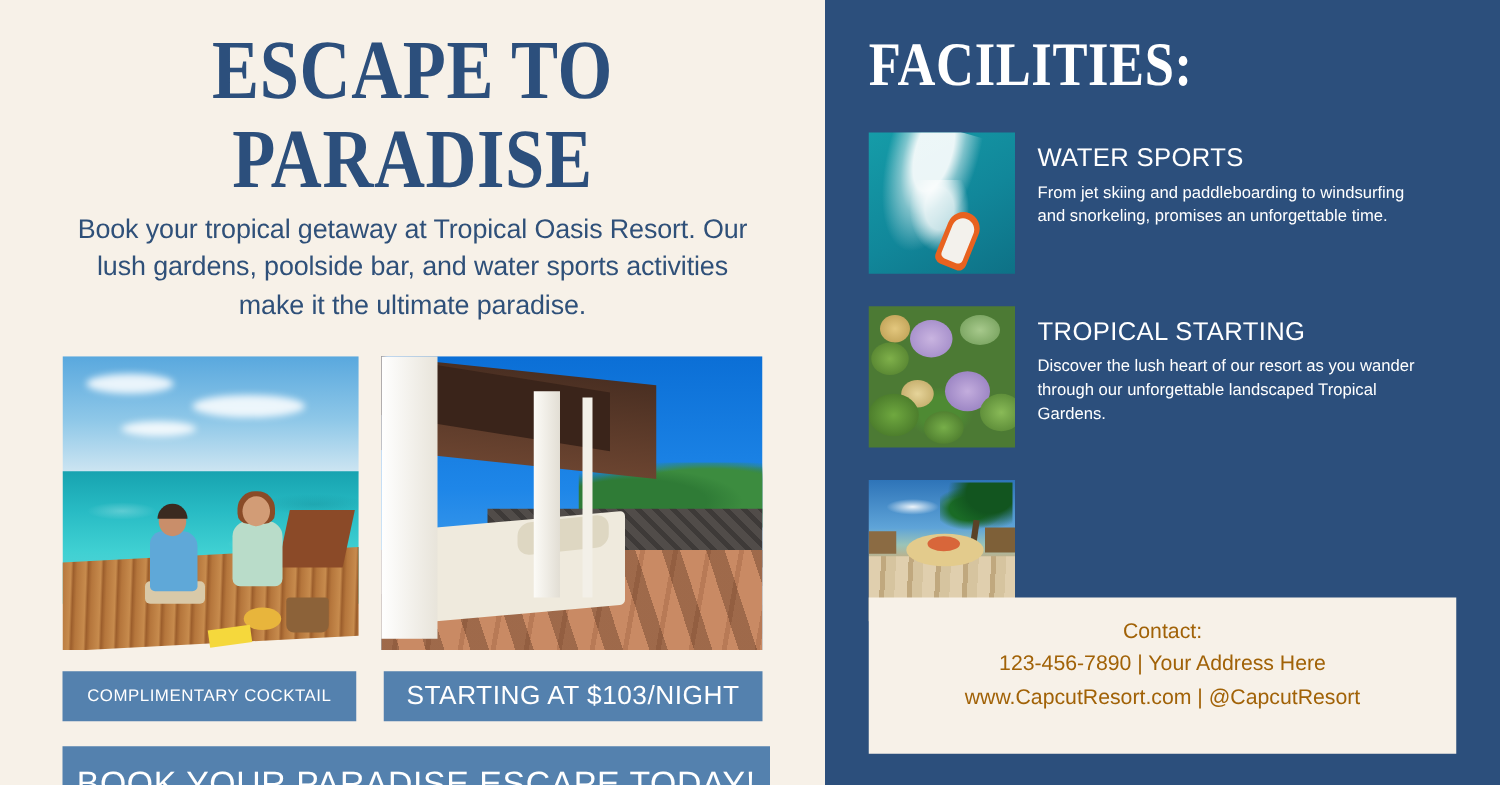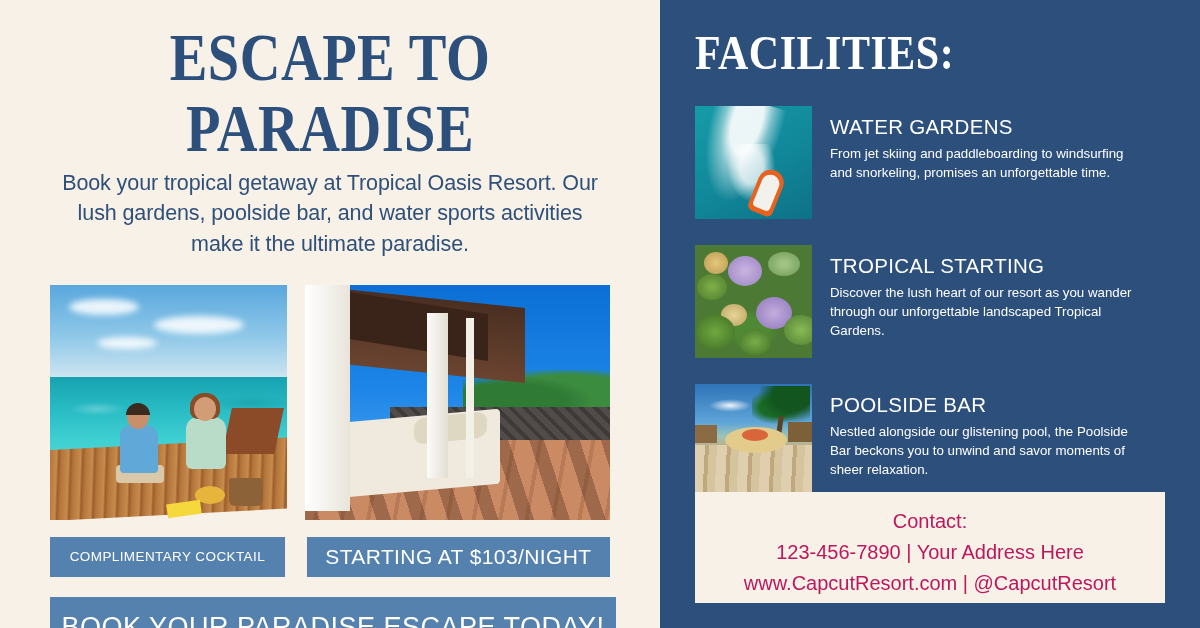--- a/index.html
+++ b/index.html
@@ -176,22 +176,22 @@
   .t3 .deckwood {position:absolute;left:0;right:0;bottom:0;height:46%;
     background:repeating-linear-gradient(93deg,#E0CFAE 0 10px,#C0A87E 10px 14px,#D6C49F 14px 22px);}
   .t3 .hat {position:absolute;left:26%;top:38%;width:62px;height:26px;background:#E3CB8C;border-radius:50%;}
   .t3 .hatband {position:absolute;left:40%;top:40%;width:26px;height:12px;background:#D8663A;border-radius:50%;}
   .t3 .hut {position:absolute;left:0;top:36%;width:22px;height:18px;background:#8B6B43;}
   .t3 .hut2 {position:absolute;right:0;top:34%;width:24px;height:20px;background:#7E6038;}
 
   
   .contact {
     position:absolute; left:35px; right:35px; bottom:25px;
-    background:#F7F1E8; color:#be185d; text-align:center;
-    padding:14px 10px 4px; line-height:1.55; font-size:20px;
+    background:#F7F1E8; color:#a16207; text-align:center;
+    padding:14px 10px 32px; line-height:1.55; font-size:17px;
   }
 </style>
 </head>
 <body>
 
 <div class="poster">
 
   <div class="left">
 
     <div class="headline">ESCAPE TO PARADISE</div>
@@ -257,21 +257,21 @@
 
     <div class="fac-list">
 
       <div class="fac-item">
         <div class="fac-thumb t1">
           <div class="wake"></div>
             <div class="wake2"></div>
             <div class="boat"></div>
         </div>
         <div class="fac-text">
-          <div class="fac-name">WATER GARDENS</div>
+          <div class="fac-name">WATER SPORTS</div>
           <div class="fac-desc">From jet skiing and paddleboarding to windsurfing and snorkeling, promises an unforgettable time.</div>
         </div>
       </div>
 
       <div class="fac-item">
         <div class="fac-thumb t2">
           <div class="blob y1"></div>
             <div class="blob g2"></div>
             <div class="blob r1"></div>
           <div class="blob g1"></div>
@@ -292,24 +292,20 @@
         <div class="fac-thumb t3">
           <div class="clouds"></div>
             <div class="hut"></div>
             <div class="hut2"></div>
           <div class="palmleaf"></div>
             <div class="palmtrunk"></div>
           <div class="deckwood"></div>
             <div class="hat"></div>
             <div class="hatband"></div>
         </div>
-        <div class="fac-text">
-          <div class="fac-name">POOLSIDE BAR</div>
-          <div class="fac-desc">Nestled alongside our glistening pool, the Poolside Bar beckons you to unwind and savor moments of sheer relaxation.</div>
-        </div>
       </div>
 
     </div>
 
     <div class="contact">
       <div>Contact:</div>
       <div>123-456-7890 | Your Address Here</div>
       <div>www.CapcutResort.com | @CapcutResort</div>
     </div>
   </div>

